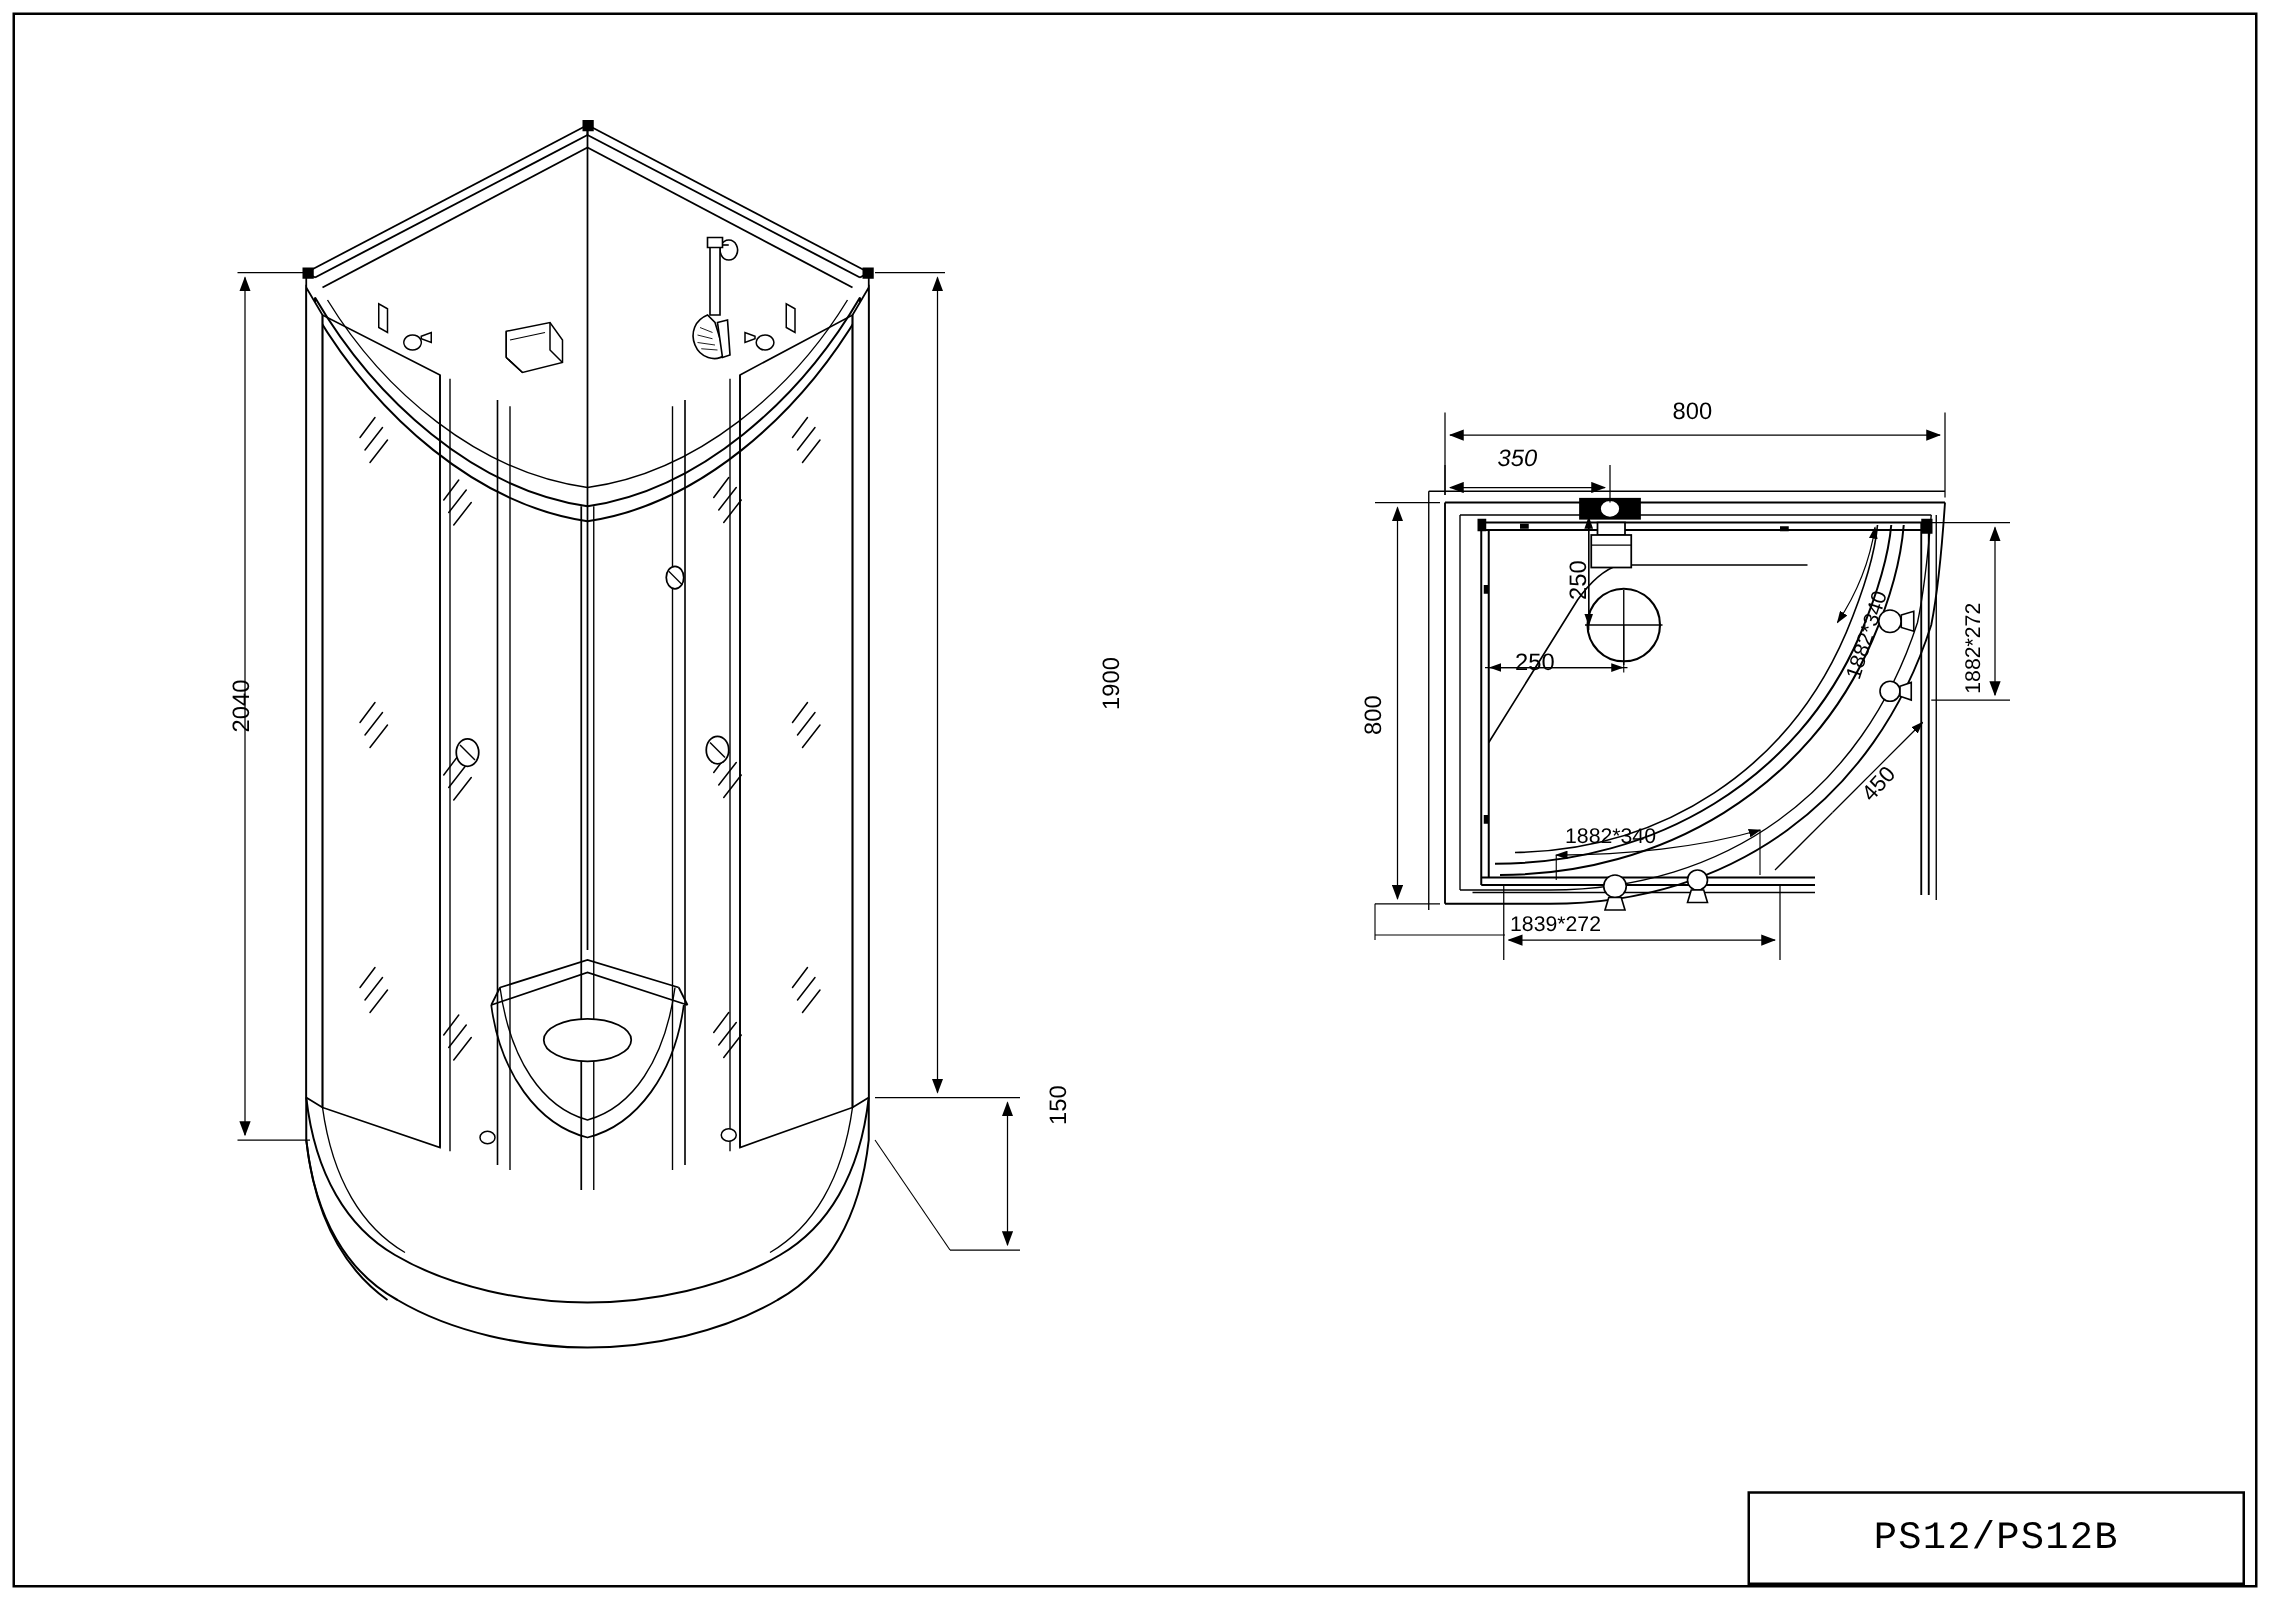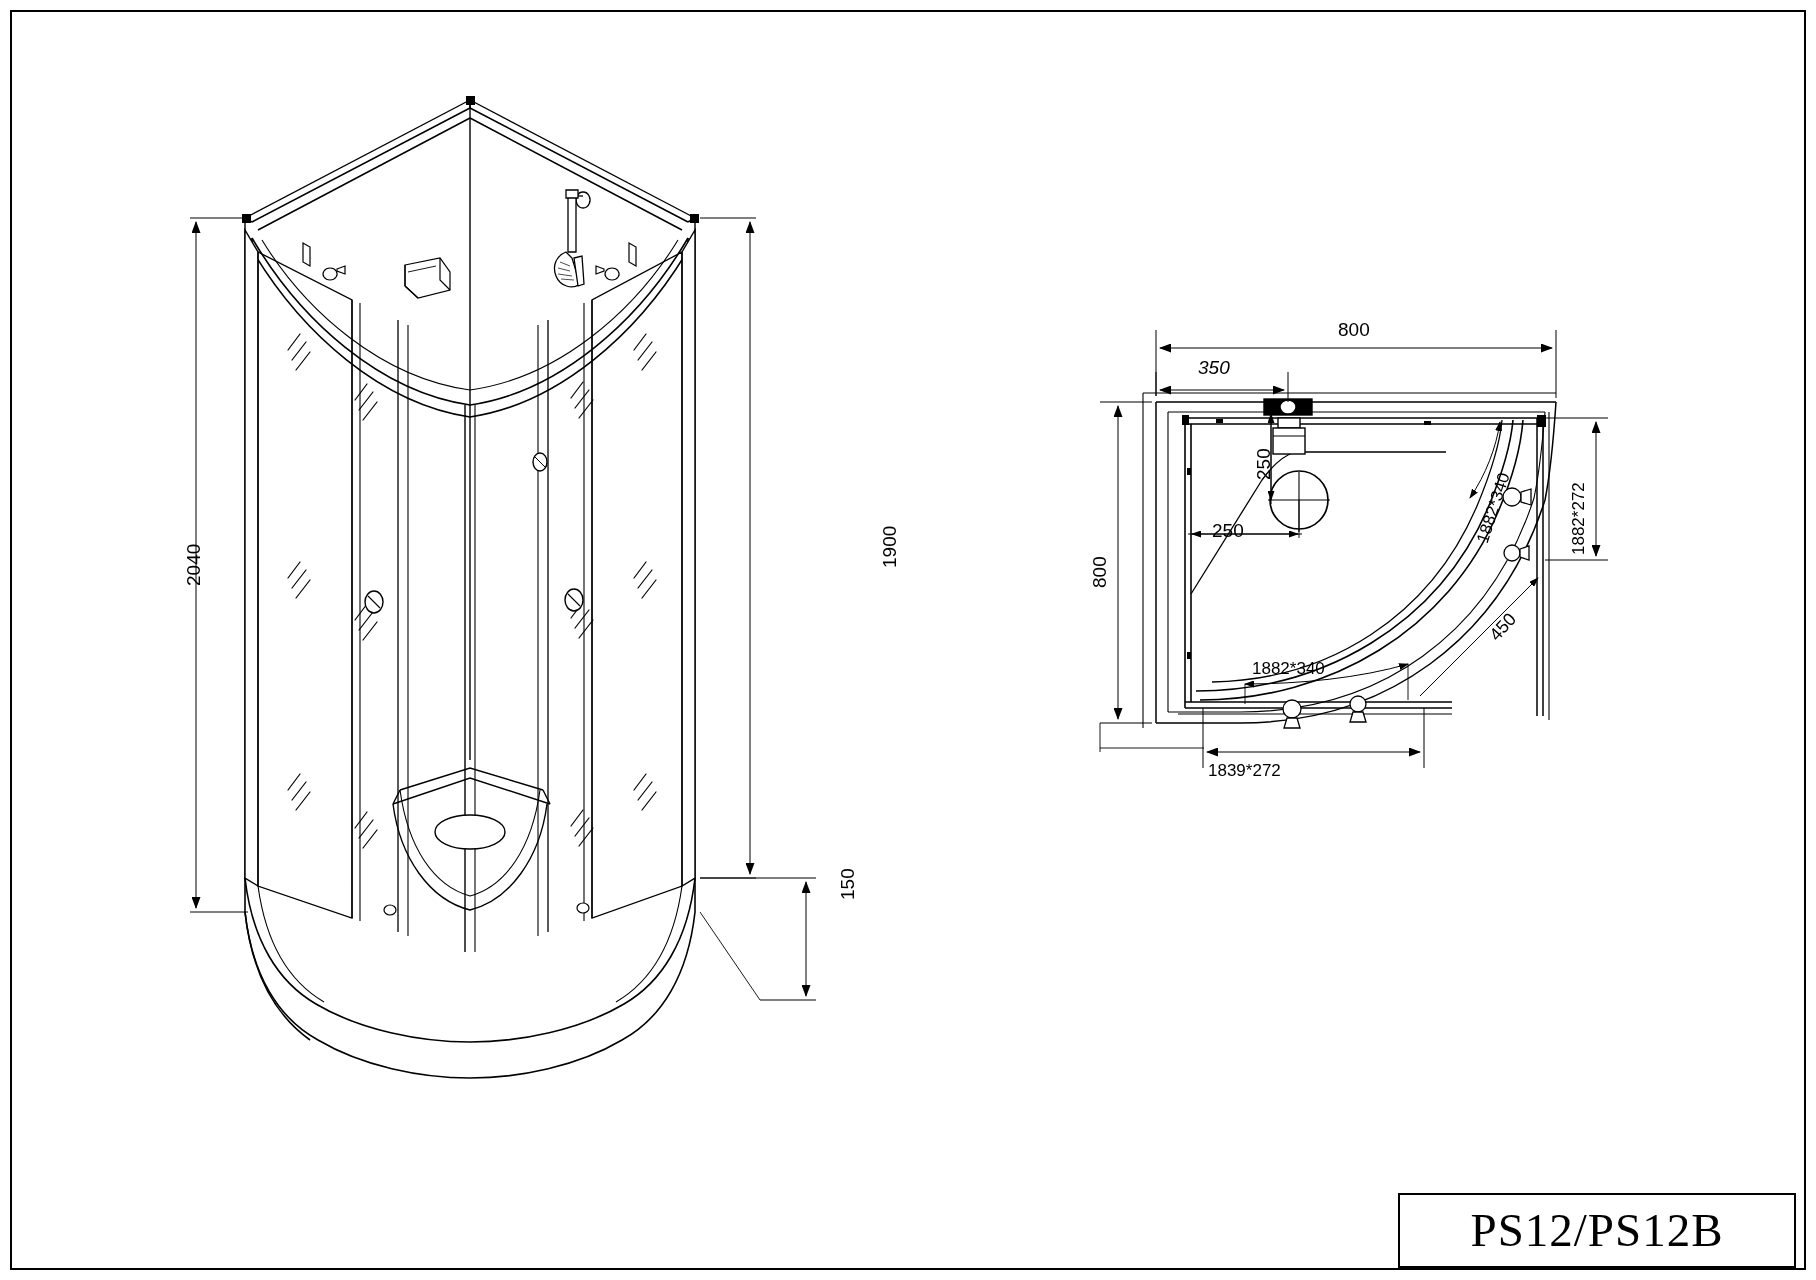--- a/index.html
+++ b/index.html
@@ -36,22 +36,22 @@
     top: 1193px;
     width: 398px;
     height: 75px;
     border: 2px solid #000;
     background: #fff;
     display: flex;
     align-items: center;
     justify-content: center;
   }
   .titleblock .tbtext {
-    font-family: Liberation Serif, serif;
-    font-size: 47px;
+    font-family: Liberation Mono, monospace;
+    font-size: 31px;
     letter-spacing: 1px;
     color: #000;
     line-height: 1;
     white-space: nowrap;
   }
   
   .dim {
     position: absolute;
     font-family: "Liberation Sans", sans-serif;
     font-size: 17px;
@@ -381,19 +381,19 @@
   <div class="dim big" style="left:1212px; top:521px;">250</div>
 
   <div class="dim curve" style="left:1486px; top:632px; transform: rotate(-48deg); transform-origin: left top;">450</div>
 
   <div class="dim rot90" style="left:1570px; top:555px;">1882*272</div>
 
   <div class="dim" style="left:1474px; top:540px; transform: rotate(-72deg); transform-origin: left top;">1882*340</div>
 
   <div class="dim" style="left:1252px; top:660px;">1882*340</div>
 
-  <div class="dim" style="left:1208px; top:731px;margin-top:31px;">1839*272</div>
+  <div class="dim" style="left:1208px; top:731px;">1839*272</div>
 
   <div class="titleblock">
     <span class="tbtext">PS12/PS12B</span>
   </div>
 
 </div>
 
 </body></html>

